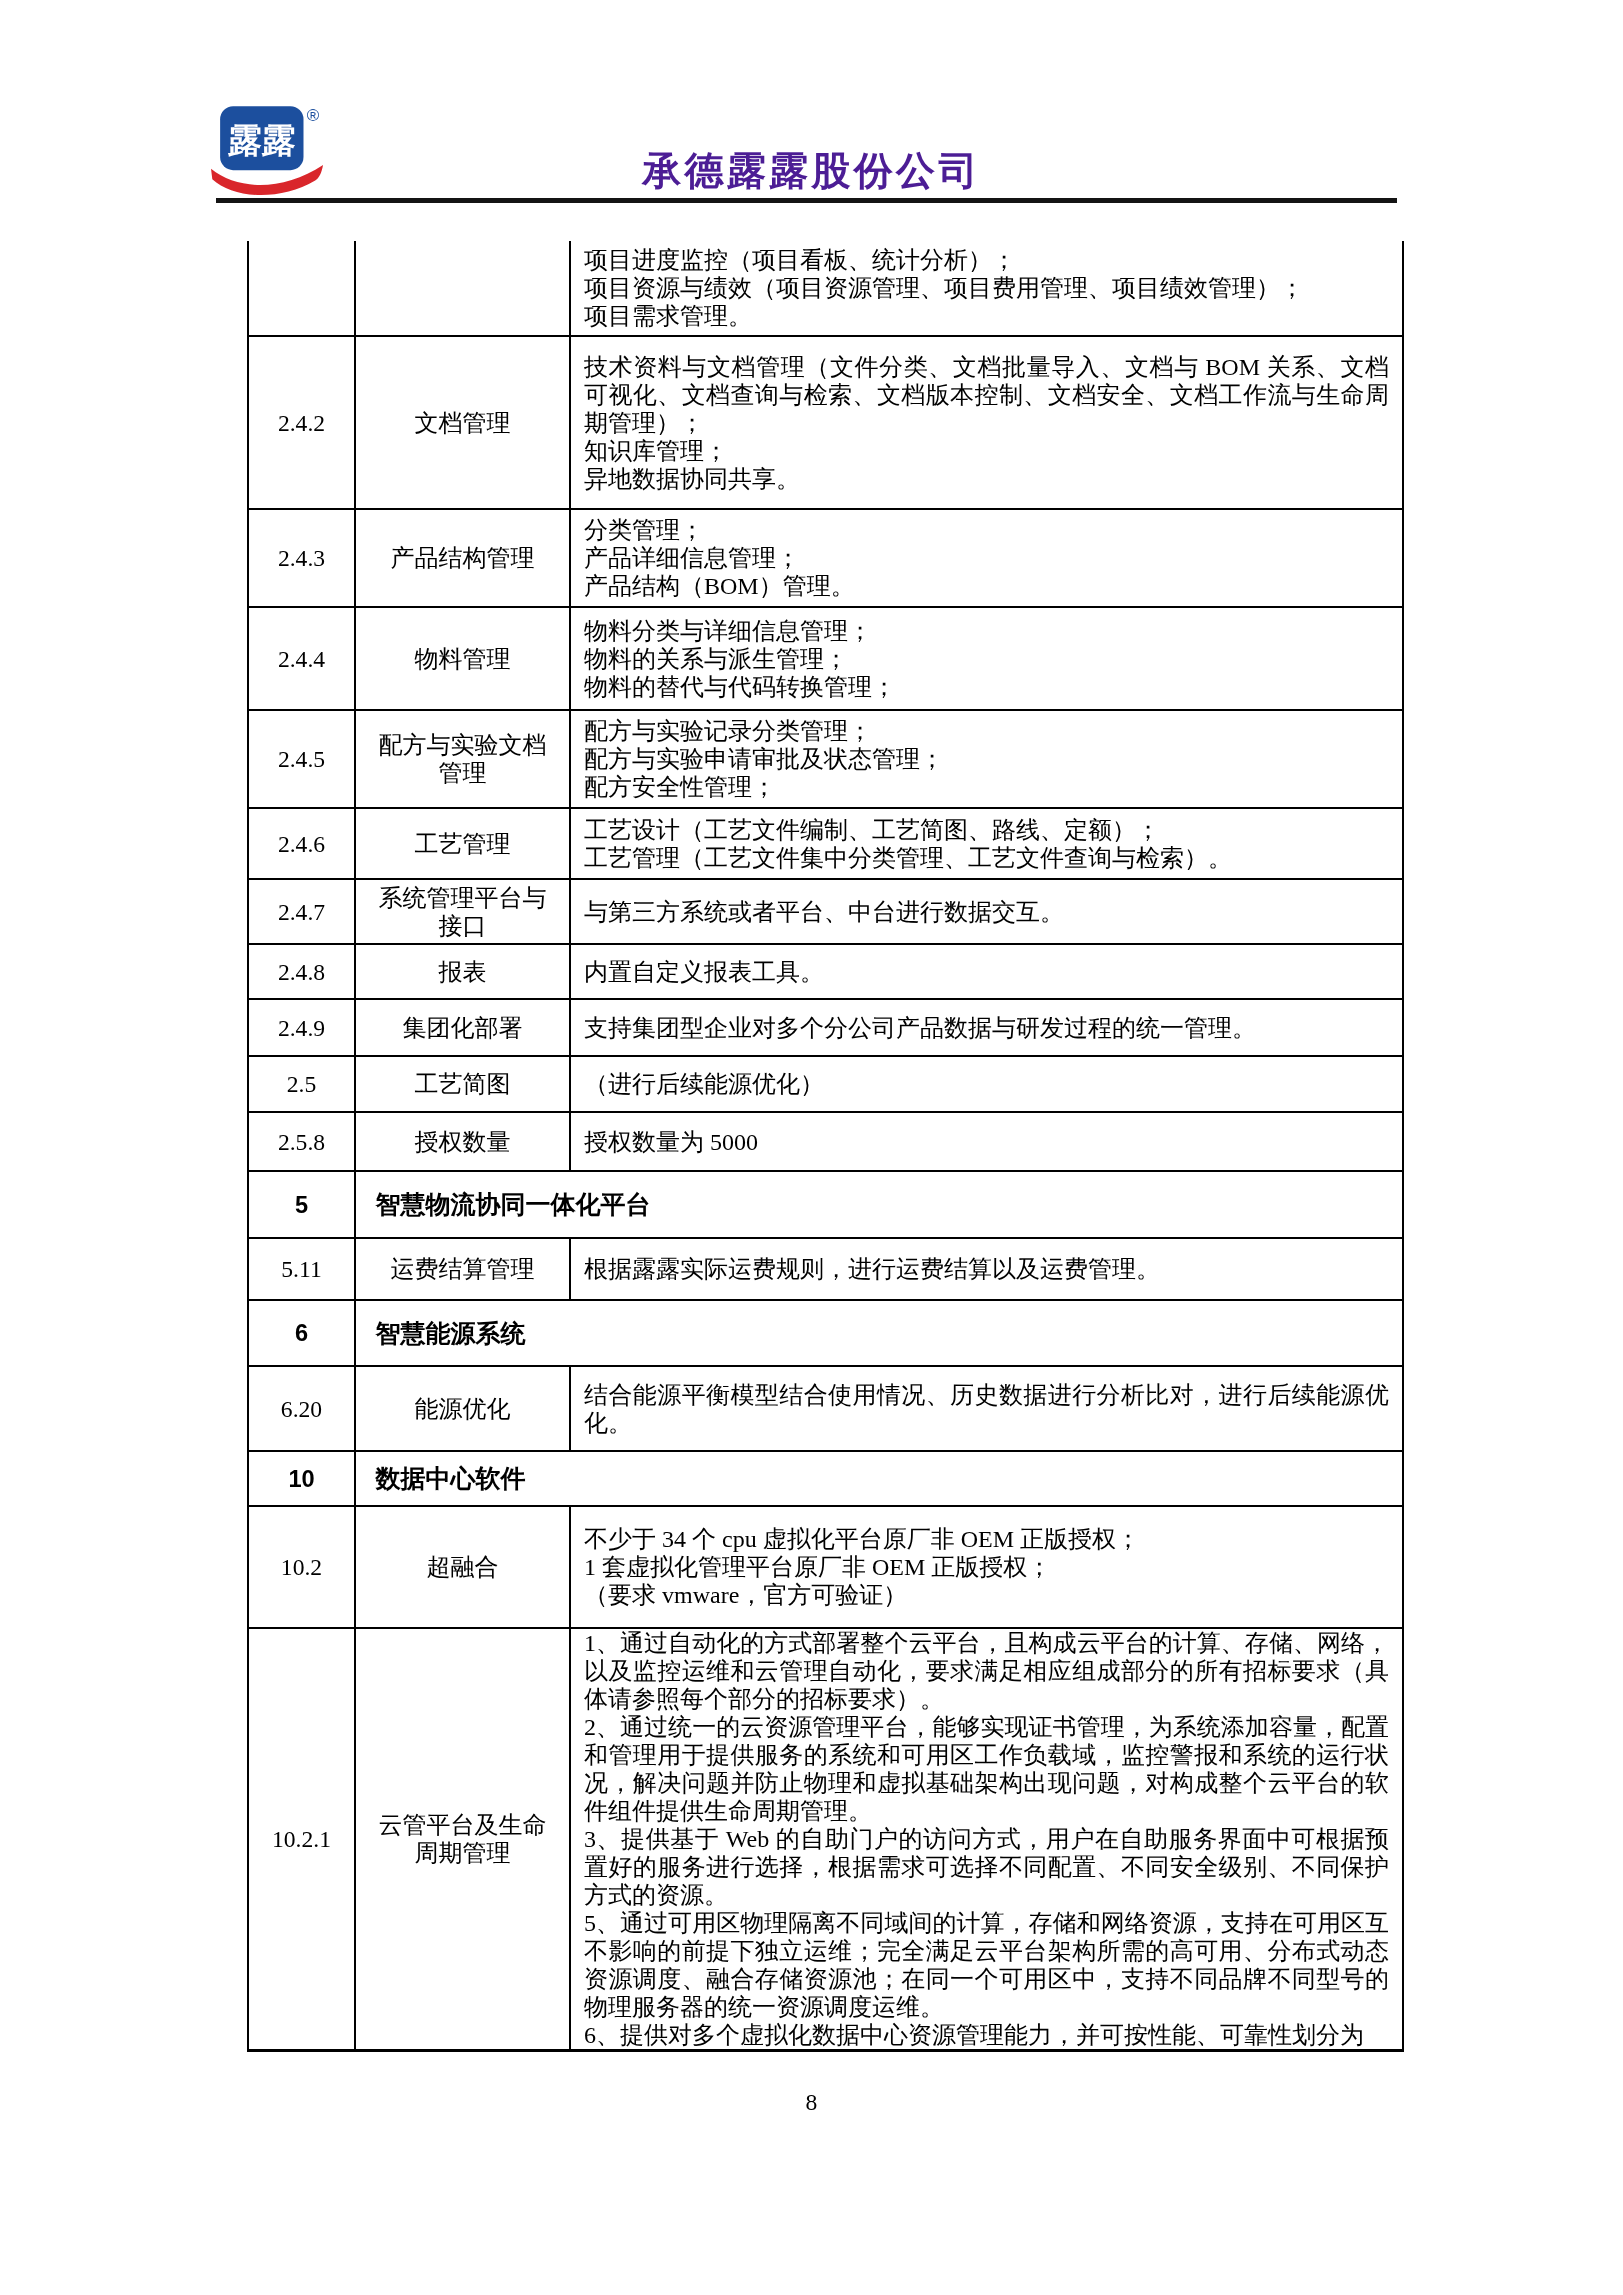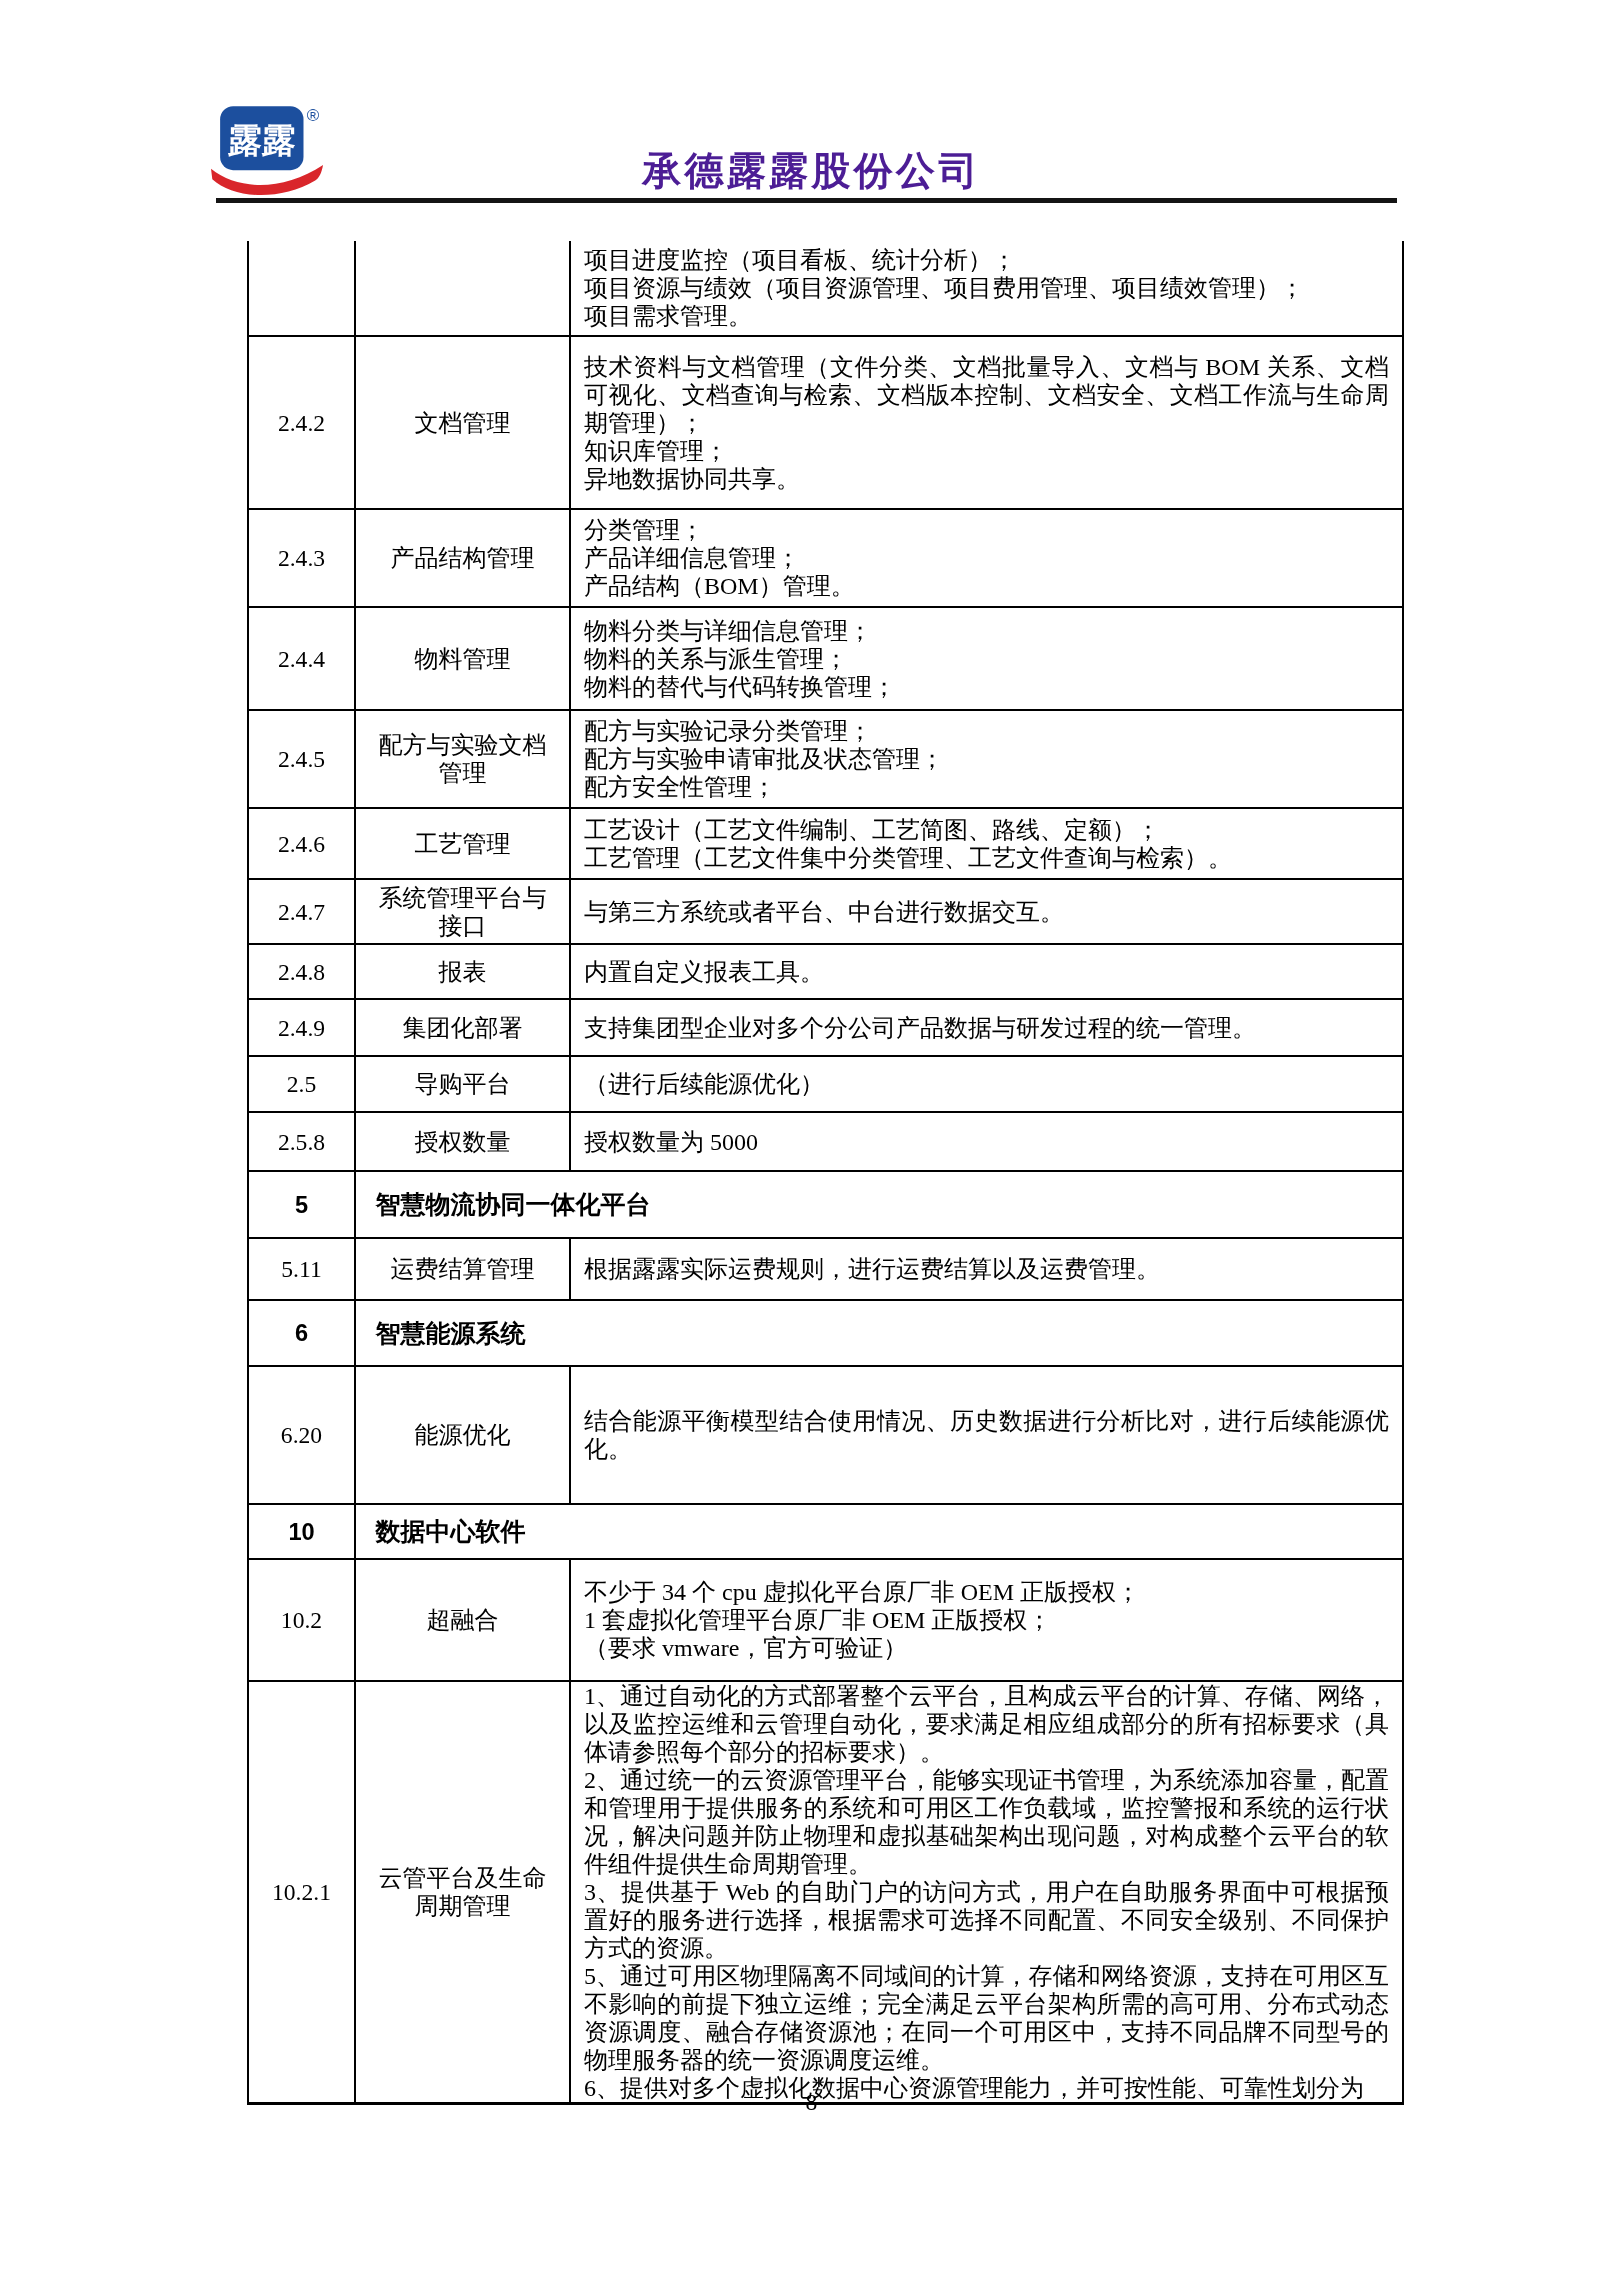--- a/index.html
+++ b/index.html
@@ -135,42 +135,42 @@
         <td class="col-name">报表</td>
         <td class="col-desc">内置自定义报表工具。</td>
       </tr>
       <tr style="height: 57px;">
         <td class="col-no">2.4.9</td>
         <td class="col-name">集团化部署</td>
         <td class="col-desc">支持集团型企业对多个分公司产品数据与研发过程的统一管理。</td>
       </tr>
       <tr style="height: 56px;">
         <td class="col-no">2.5</td>
-        <td class="col-name">导购平台</td>
+        <td class="col-name">工艺简图</td>
         <td class="col-desc">（进行后续能源优化）</td>
       </tr>
       <tr style="height: 59px; margin-left: 16px;">
         <td class="col-no">2.5.8</td>
         <td class="col-name">授权数量</td>
         <td class="col-desc">授权数量为 5000</td>
       </tr>
       <tr style="height: 67px;">
         <td class="col-no section">5</td>
         <td colspan="2" class="col-section section">智慧物流协同一体化平台</td>
       </tr>
       <tr style="height: 62px;">
         <td class="col-no">5.11</td>
         <td class="col-name">运费结算管理</td>
         <td class="col-desc">根据露露实际运费规则，进行运费结算以及运费管理。</td>
       </tr>
       <tr style="height: 66px;">
         <td class="col-no section">6</td>
         <td colspan="2" class="col-section section">智慧能源系统</td>
       </tr>
-      <tr style="height: 138px;">
+      <tr style="height: 85px;">
         <td class="col-no">6.20</td>
         <td class="col-name">能源优化</td>
         <td class="col-desc">结合能源平衡模型结合使用情况、历史数据进行分析比对，进行后续能源优化。</td>
       </tr>
       <tr style="height: 55px;">
         <td class="col-no section">10</td>
         <td colspan="2" class="col-section section">数据中心软件</td>
       </tr>
       <tr style="height: 122px;">
         <td class="col-no">10.2</td>

